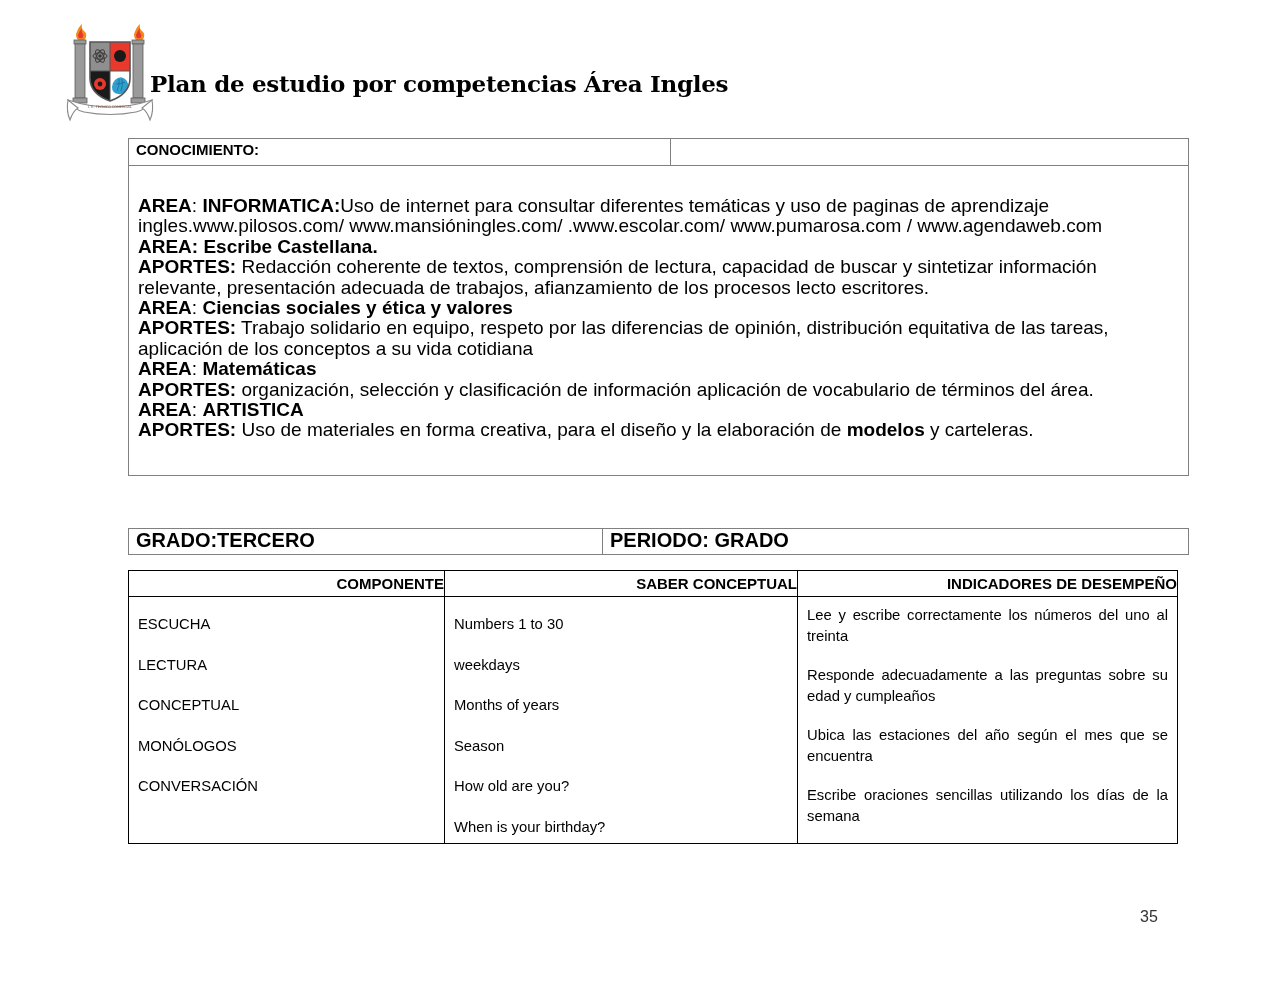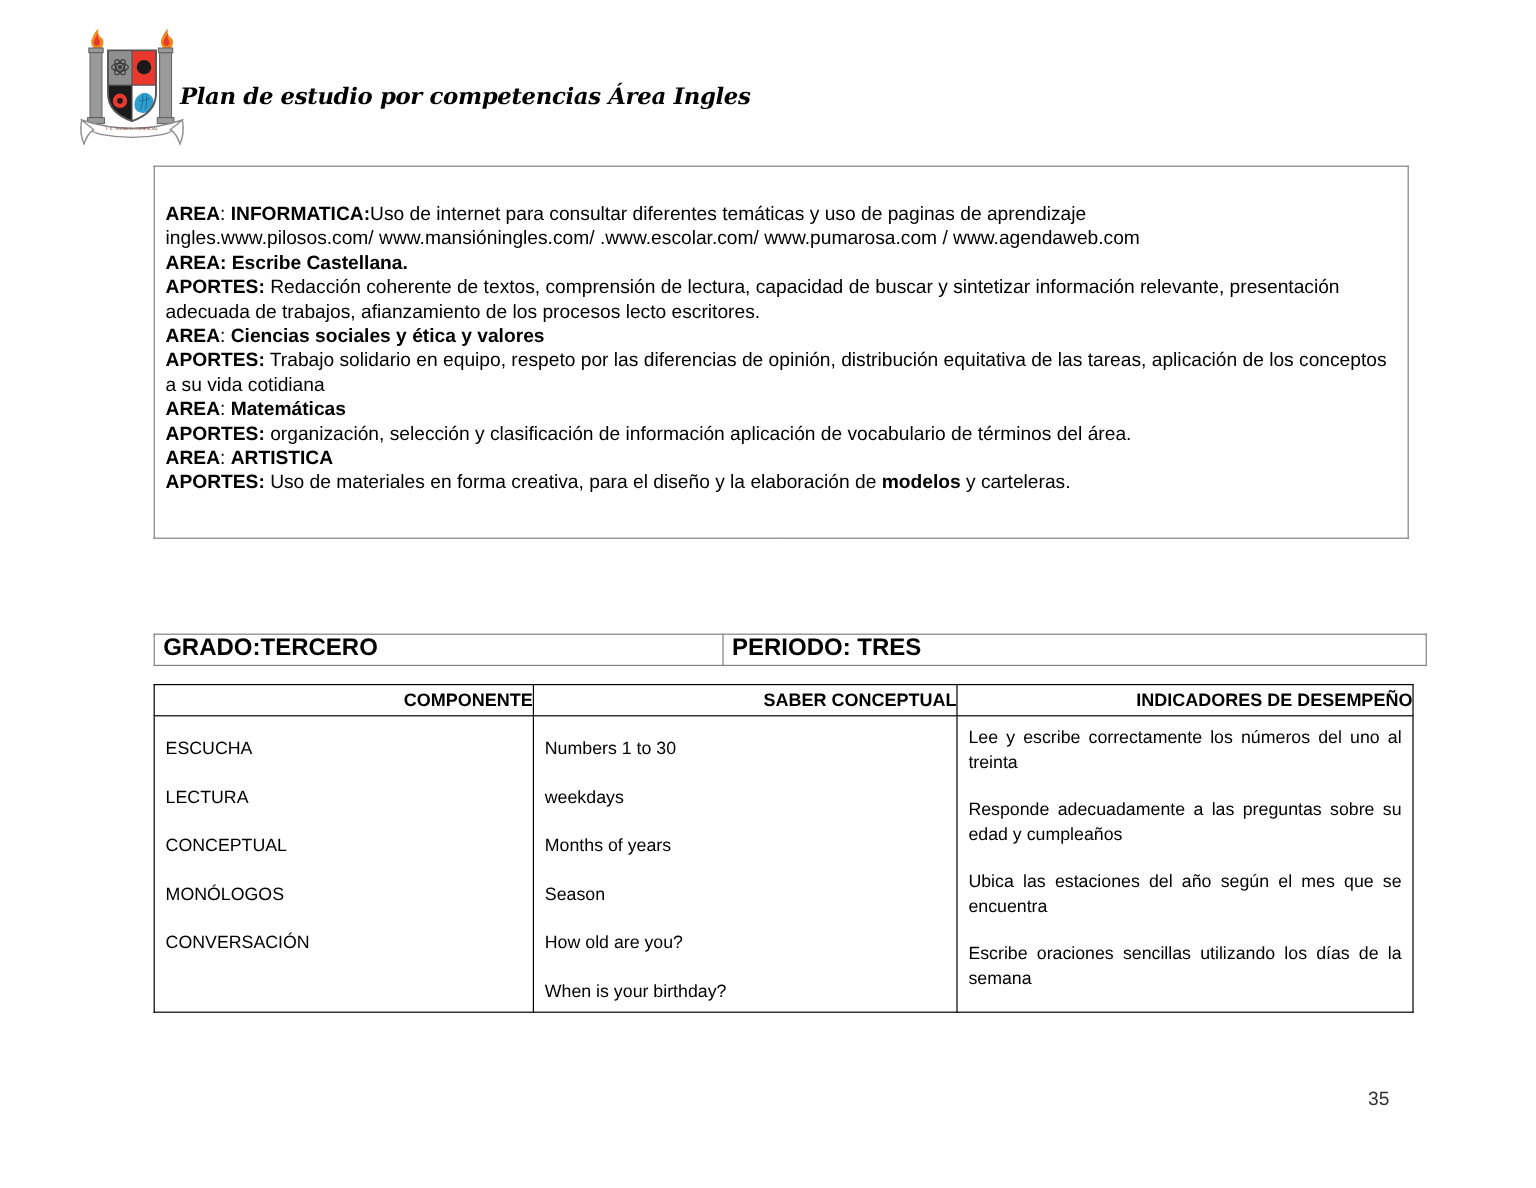--- a/index.html
+++ b/index.html
@@ -32,23 +32,22 @@
     left: 0px;
     top: 0px;
     width: 96px;
     height: 104px;
   }
   .doc-title {
     position: absolute;
     left: 88px;
     top: 52px;
     font-family: "DejaVu Serif", serif;
-    font-style: italic;
-    font-weight: bold;
-    font-size: 19px;
+    font-weight: bold;
+    font-size: 23px;
     letter-spacing: -0.3px;
     white-space: nowrap;
     color: #000000;
   }
 
   
   .doc-table {
     position: absolute;
     border-collapse: collapse;
     table-layout: fixed;
@@ -70,21 +69,21 @@
     padding: 2px 0 2px 7px;
     font-size: 15px;
     font-weight: bold;
     line-height: 18px;
   }
   #conocimiento-table .body-cell {
     height: 297px;
     padding: 6px 8px 6px 9px;
   }
   .kn-body {
-    font-size: 16px;
+    font-size: 19px;
     line-height: 20.4px;
     padding-top: 24px;
   }
   .kn-body p {
     margin: 0;
   }
   .kn-body b {
     font-weight: bold;
   }
 
@@ -218,20 +217,24 @@
         <path d="M90 82 q2 11 -2 20 q-3 -9 -8 -12 z" fill="#ffffff" stroke="#8a8a8a" stroke-width="1.1"></path>
         <text x="48" y="90" font-family="DejaVu Sans, sans-serif" font-size="3.4" fill="#7a4030" text-anchor="middle">I. E. TECNICO COMERCIAL</text>
       </svg>
     </div>
 
     <div class="doc-title">Plan de  estudio por competencias Área Ingles</div>
   </div>
 
   <table class="doc-table" id="conocimiento-table">
     <tbody>
+        <tr>
+      <td class="head-cell" style="width:534px;">CONOCIMIENTO:</td>
+      <td class="head-cell" style="width:510px;"></td>
+    </tr>
     <tr>
       <td class="body-cell" colspan="2">
         <div class="kn-body" id="kn-body">
               <p><b>AREA</b>: <b>INFORMATICA:</b>Uso de internet para consultar diferentes temáticas y uso de paginas de aprendizaje</p>
               <p>ingles.www.pilosos.com/ www.mansióningles.com/ .www.escolar.com/ www.pumarosa.com / www.agendaweb.com</p>
               <p><b>AREA: Escribe Castellana.</b></p>
               <p><b>APORTES:</b> Redacción coherente de textos, comprensión de lectura, capacidad de buscar y sintetizar información relevante, presentación adecuada de trabajos, afianzamiento de los procesos lecto escritores.</p>
               <p><b>AREA</b>: <b>Ciencias sociales y ética y valores</b></p>
               <p><b>APORTES:</b> Trabajo solidario en equipo, respeto por las diferencias de opinión, distribución equitativa de las tareas, aplicación de los conceptos a su vida cotidiana</p>
               <p><b>AREA</b>: <b>Matemáticas</b></p>
@@ -241,21 +244,21 @@
             </div>
       </td>
     </tr>
   </tbody>
     </table>
 
   <table class="doc-table" id="grado-table">
     <tbody>
         <tr>
       <td style="width:466px;">GRADO:TERCERO</td>
-      <td style="width:578px;">PERIODO: TRES</td>
+      <td style="width:578px;">PERIODO: GRADO</td>
     </tr>
   </tbody>
     </table>
 
   <table class="doc-table" id="componente-table">
     <tbody>
         <tr>
       <th class="col-componente">COMPONENTE</th>
       <th class="col-saber">SABER CONCEPTUAL</th>
       <th class="col-indicadores">INDICADORES DE DESEMPEÑO</th>

